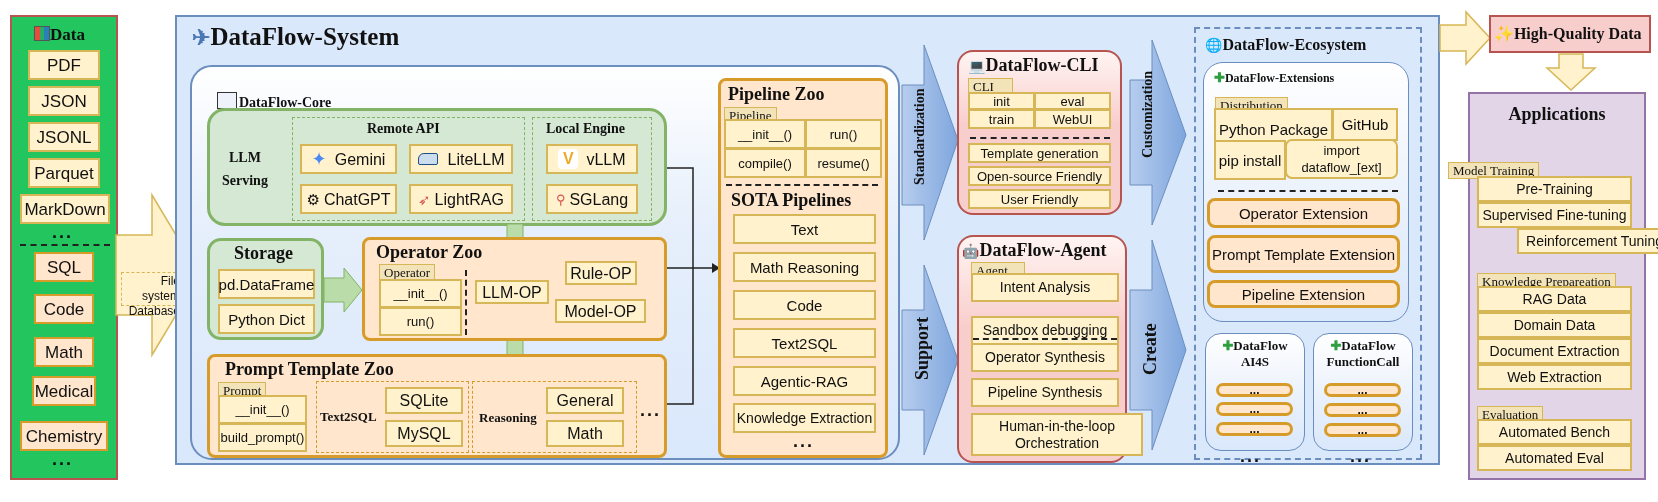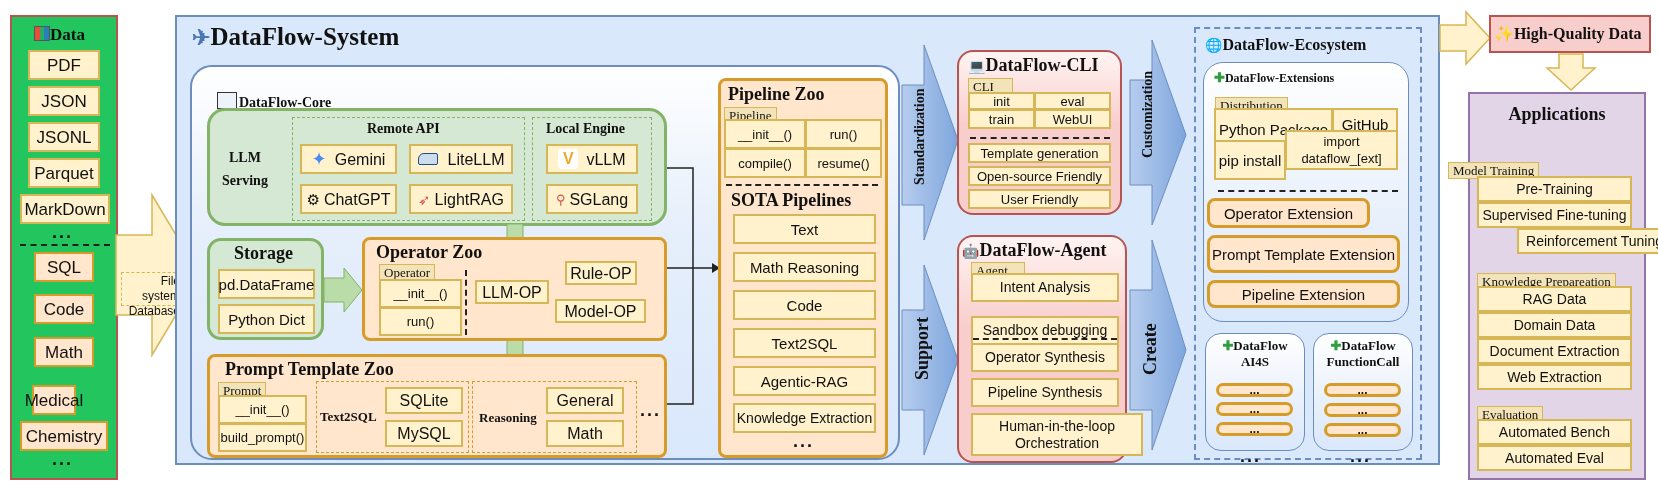--- a/index.html
+++ b/index.html
@@ -25,21 +25,21 @@
   <div class="cell" style="left:16px;top:33px;width:72px;height:30px;font-size:17px;">PDF</div>
   <div class="cell" style="left:16px;top:69px;width:72px;height:30px;font-size:17px;">JSON</div>
   <div class="cell" style="left:16px;top:105px;width:72px;height:30px;font-size:17px;">JSONL</div>
   <div class="cell" style="left:16px;top:141px;width:72px;height:30px;font-size:17px;">Parquet</div>
   <div class="cell" style="left:8px;top:177px;width:90px;height:30px;font-size:17px;">MarkDown</div>
   <div class="dots" style="left:40px;top:205px;font-size:18px;">...</div>
   <div class="dash" style="left:8px;top:227px;width:90px;"></div>
   <div class="cell" style="left:22px;top:235px;width:60px;height:30px;font-size:17px;background:#ffe6cc;border-color:#d79b2a;">SQL</div>
   <div class="cell" style="left:22px;top:277px;width:60px;height:30px;font-size:17px;background:#ffe6cc;border-color:#d79b2a;">Code</div>
   <div class="cell" style="left:22px;top:320px;width:60px;height:30px;font-size:17px;background:#ffe6cc;border-color:#d79b2a;">Math</div>
-  <div class="cell" style="left:20px;top:368px;width:44px;height:30px;font-size:17px;background:#ffe6cc;border-color:#d79b2a;">Medical</div>
+  <div class="cell" style="left:20px;top:359px;width:64px;height:30px;font-size:17px;background:#ffe6cc;border-color:#d79b2a;">Medical</div>
   <div class="cell" style="left:8px;top:404px;width:88px;height:30px;font-size:17px;background:#ffe6cc;border-color:#d79b2a;">Chemistry</div>
   <div class="dots" style="left:40px;top:432px;font-size:18px;">...</div>
 </div>
 
 <svg class="abs" style="left:116px;top:190px;" width="90" height="160">
   <polygon points="0,45 36,45 36,5 84,85 36,165 36,125 0,125" fill="#fff2cc" stroke="#d6b656" stroke-width="1.5"></polygon>
 </svg>
 <div class="abs" style="left:121px;top:272px;width:60px;height:34px;border:1.5px dashed #d6b656;font-size:12px;line-height:15px;text-align:right;padding-top:1px;">
   <div>File system</div>
   <div>Database</div>
@@ -210,23 +210,23 @@
   <span style="color:#1e88e5;font-size:14px;">🌐</span><span>DataFlow-Ecosystem</span>
 </div>
 <div class="abs" style="left:1203px;top:62px;width:206px;height:260px;background:linear-gradient(180deg,#ffffff 0%,#e8f0fb 60%,#dae8fc 100%);border:1.5px solid #6c8ebf;border-radius:20px;"></div>
 <div class="hdr serif" style="left:1214px;top:70px;font-size:12px;">
   <span style="color:#2e9e3e;font-size:13px;">✚</span><span>DataFlow-Extensions</span>
 </div>
 <div class="tag" style="left:1215px;top:97px;">Distribution</div>
 <div class="cell" style="left:1214px;top:108px;width:119px;height:42px;">Python Package</div>
 <div class="cell" style="left:1332px;top:108px;width:66px;height:33px;">GitHub</div>
 <div class="cell" style="left:1214px;top:140px;width:72px;height:40px;">pip install</div>
-<div class="cell cellsm" style="left:1285px;top:130px;width:113px;height:40px;padding:0 14px;">import dataflow_[ext]</div>
+<div class="cell cellsm" style="left:1285px;top:139px;width:113px;height:40px;padding:0 14px;border-radius:7px;">import dataflow_[ext]</div>
 <div class="dash" style="left:1218px;top:190px;width:180px;"></div>
-<div class="cell" style="left:1207px;top:198px;width:163px;height:30px;background:#ffe6cc;border:3px solid #d79b2a;border-radius:8px;">Operator Extension</div>
+<div class="cell" style="left:1207px;top:198px;width:193px;height:30px;background:#ffe6cc;border:3px solid #d79b2a;border-radius:8px;">Operator Extension</div>
 <div class="cell" style="left:1207px;top:235px;width:193px;height:38px;background:#ffe6cc;border:3px solid #d79b2a;border-radius:8px;">Prompt Template Extension</div>
 <div class="cell" style="left:1207px;top:280px;width:193px;height:28px;background:#ffe6cc;border:3px solid #d79b2a;border-radius:8px;">Pipeline Extension</div>
 
 <div class="abs" style="left:1205px;top:333px;width:100px;height:118px;background:linear-gradient(180deg,#ffffff 0%,#e8f0fb 60%,#dae8fc 100%);border:1.5px solid #6c8ebf;border-radius:16px;"></div>
 <div class="abs serif" style="left:1205px;top:338px;width:100px;text-align:center;font-size:13px;line-height:16px;">
   <div><span style="color:#2e9e3e;">✚</span><span>DataFlow</span></div>
   <div>AI4S</div>
 </div>
 <div class="cell" style="left:1216px;top:383px;width:77px;height:14px;background:#ffe6cc;border:3px solid #d79b2a;border-radius:7px;font-weight:bold;font-size:12px;">...</div>
 <div class="cell" style="left:1216px;top:402px;width:77px;height:14px;background:#ffe6cc;border:3px solid #d79b2a;border-radius:7px;font-weight:bold;font-size:12px;">...</div>

